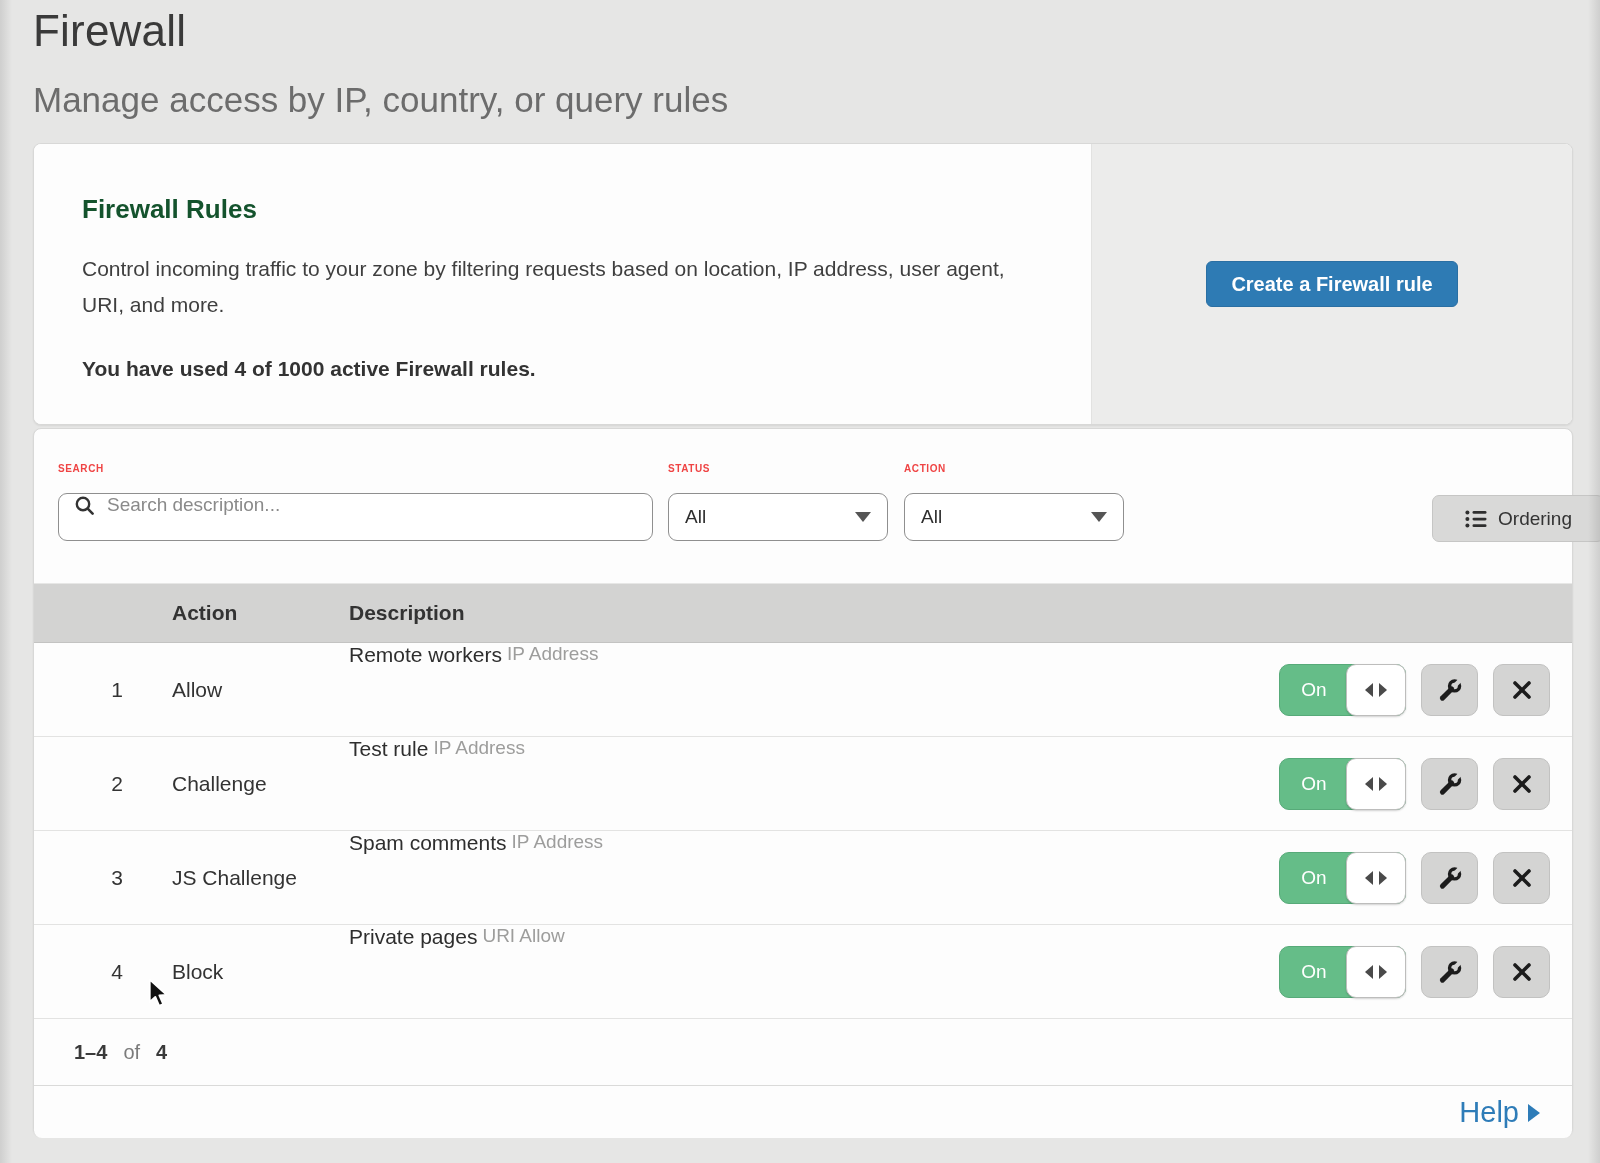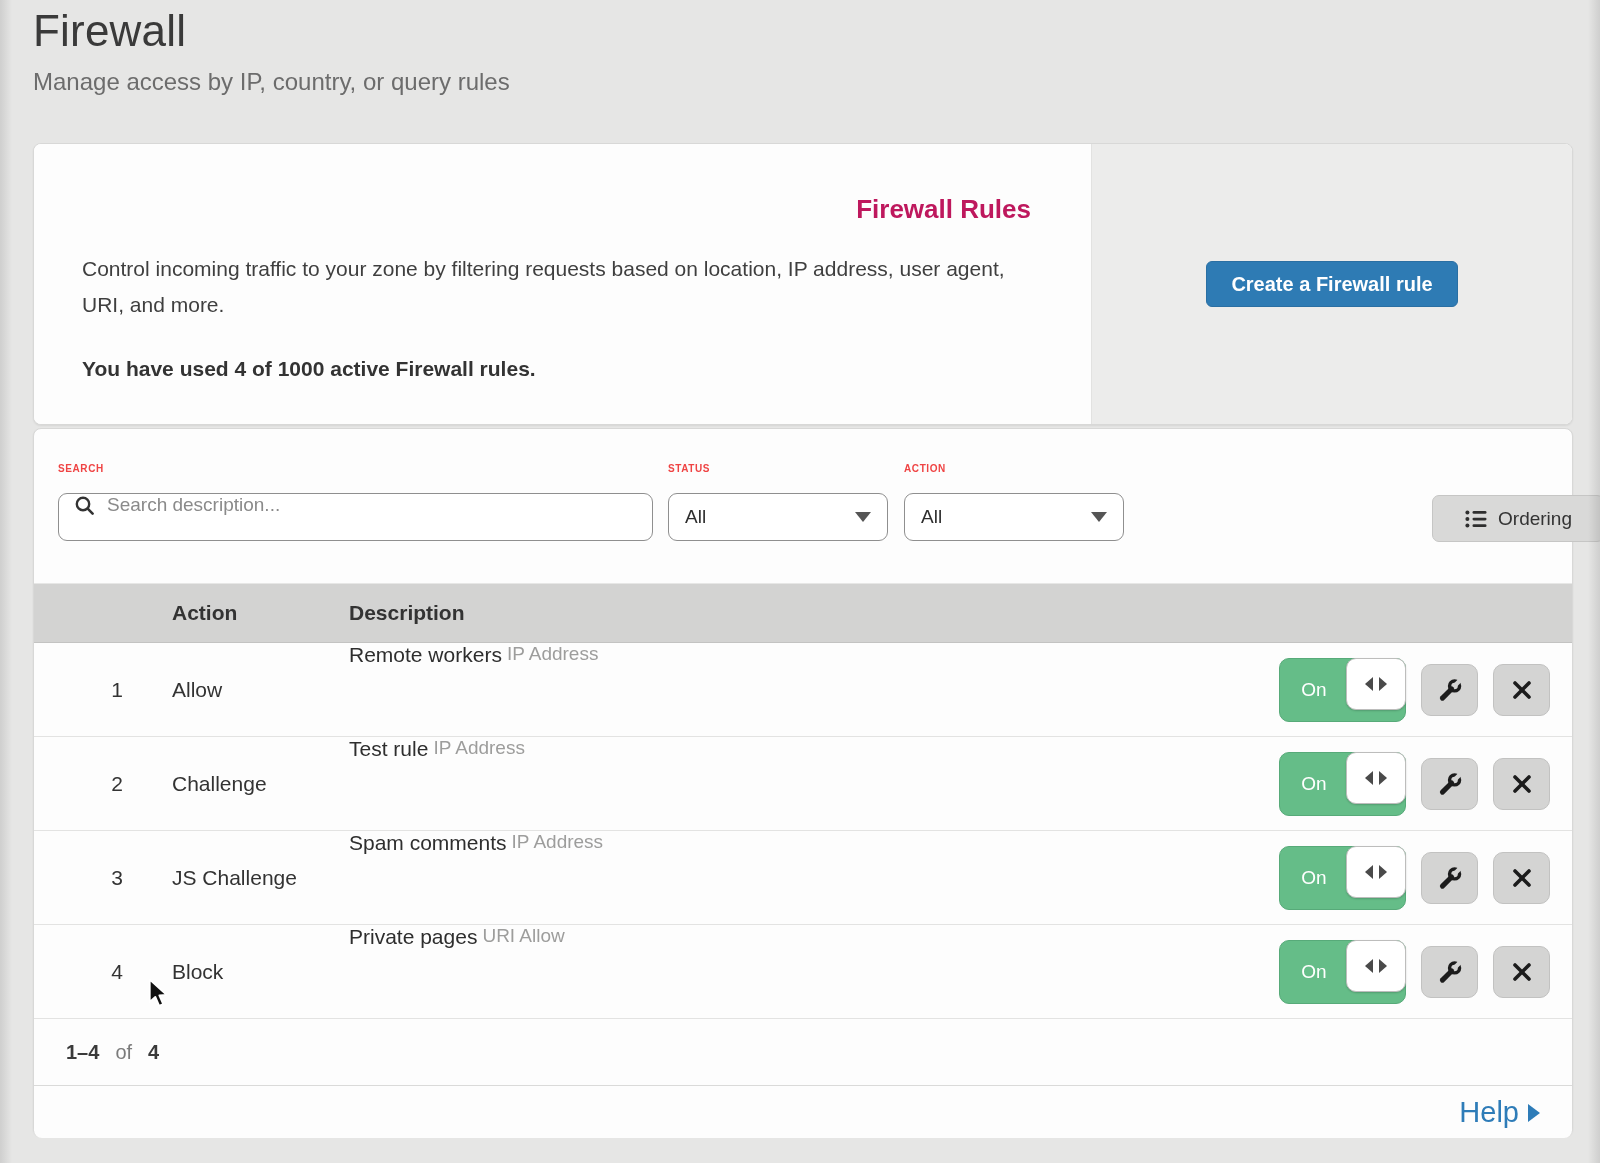--- a/index.html
+++ b/index.html
@@ -15,41 +15,41 @@
     content:""; position:absolute; top:0; bottom:0; width:12px; z-index:50; pointer-events:none;
   }
   body::before{ left:0; background:linear-gradient(to right, rgba(0,0,0,.10), rgba(0,0,0,0)); }
   body::after{ right:0; background:linear-gradient(to left, rgba(0,0,0,.10), rgba(0,0,0,0)); }
 
   .page-title{
     position:absolute; left:33px; top:6px;
     font-size:44px; font-weight:400; color:#3a3a3a; letter-spacing:.2px;
   }
   .page-subtitle{
-    position:absolute; left:33px; top:68px;
-    font-size:24px; font-weight:400; color:#6c6c6c;
+    position:absolute; left:33px; top:80px;
+    font-size:35px; font-weight:400; color:#6c6c6c;
   }
 
   
   .card{
     position:absolute; left:33px; width:1540px;
     background:#fdfdfd;
     border:1px solid #d8d8d7;
     border-radius:8px;
     box-shadow:0 1px 2px rgba(0,0,0,.07);
   }
   .card-top{
     top:143px; height:282px;
     display:flex; overflow:hidden;
   }
   .card-top-left{
     width:1057px; background:#fdfdfd;
     padding:50px 60px 0 48px;
   }
-  .rules-title{ font-size:26px; font-weight:700; color:#be185d; margin-bottom:26px;text-align:right; }
+  .rules-title{ font-size:26px; font-weight:700; color:#14532d; margin-bottom:26px; }
   .rules-desc{ font-size:21px; line-height:36px; color:#3f3f3f; max-width:945px; }
   .rules-usage{ font-size:21px; font-weight:700; color:#333; margin-top:34px; }
   .card-top-right{
     flex:1; background:#ececeb;
     border-left:1px solid #e2e2e1;
     display:flex; align-items:center; justify-content:center;
   }
   .btn-primary{
     width:252px; height:46px;
     background:#2e7bb4; color:#fff;
@@ -128,21 +128,21 @@
     position:absolute; left:315px; top:0; height:100%;
     display:flex; flex-direction:row; justify-content:center; gap:5px;
   }
   .desc-title{ font-size:21px; color:#2e2e2e; }
   .desc-sub{ font-size:19px; color:#9d9d9c; }
   .cell-controls{
     position:absolute; left:1245px; top:50%; transform:translateY(-50%);
     display:flex; align-items:center;
   }
   .toggle{
-    position:relative; width:127px; height:64px;
+    position:relative; width:127px; height:52px;
     background:#65bd88; border-radius:10px;
     border:1px solid #57aa79;
     cursor:pointer;
   }
   .toggle-on{
     position:absolute; left:0; top:0; width:68px; height:100%;
     display:flex; align-items:center; justify-content:center;
     color:#fff; font-size:19px;
   }
   .toggle-handle{
@@ -155,21 +155,21 @@
   .tri-r{ width:0; height:0; border-top:7px solid transparent; border-bottom:7px solid transparent; border-left:8px solid #4a4a4a; }
   .icon-btn{
     width:57px; height:52px; margin-left:15px;
     background:#d4d4d3; border:1px solid #c2c2c1; border-radius:10px;
     display:flex; align-items:center; justify-content:center;
     cursor:pointer;
   }
 
   .pagination{
     height:66px; display:flex; align-items:center;
-    padding-left:32px; font-size:20px;
+    padding-left:40px; font-size:20px;
     background:#fdfdfd;
   }
   .pg-strong{ font-weight:700; color:#3a3a3a; }
   .pg-of{ color:#7b7b7b; margin:0 16px; }
 
   .card-footer{
     height:53px; border-top:1px solid #dadad9;
     display:flex; align-items:center; justify-content:flex-end;
     padding-right:32px;
     border-radius:0 0 8px 8px; background:#fdfdfd;

